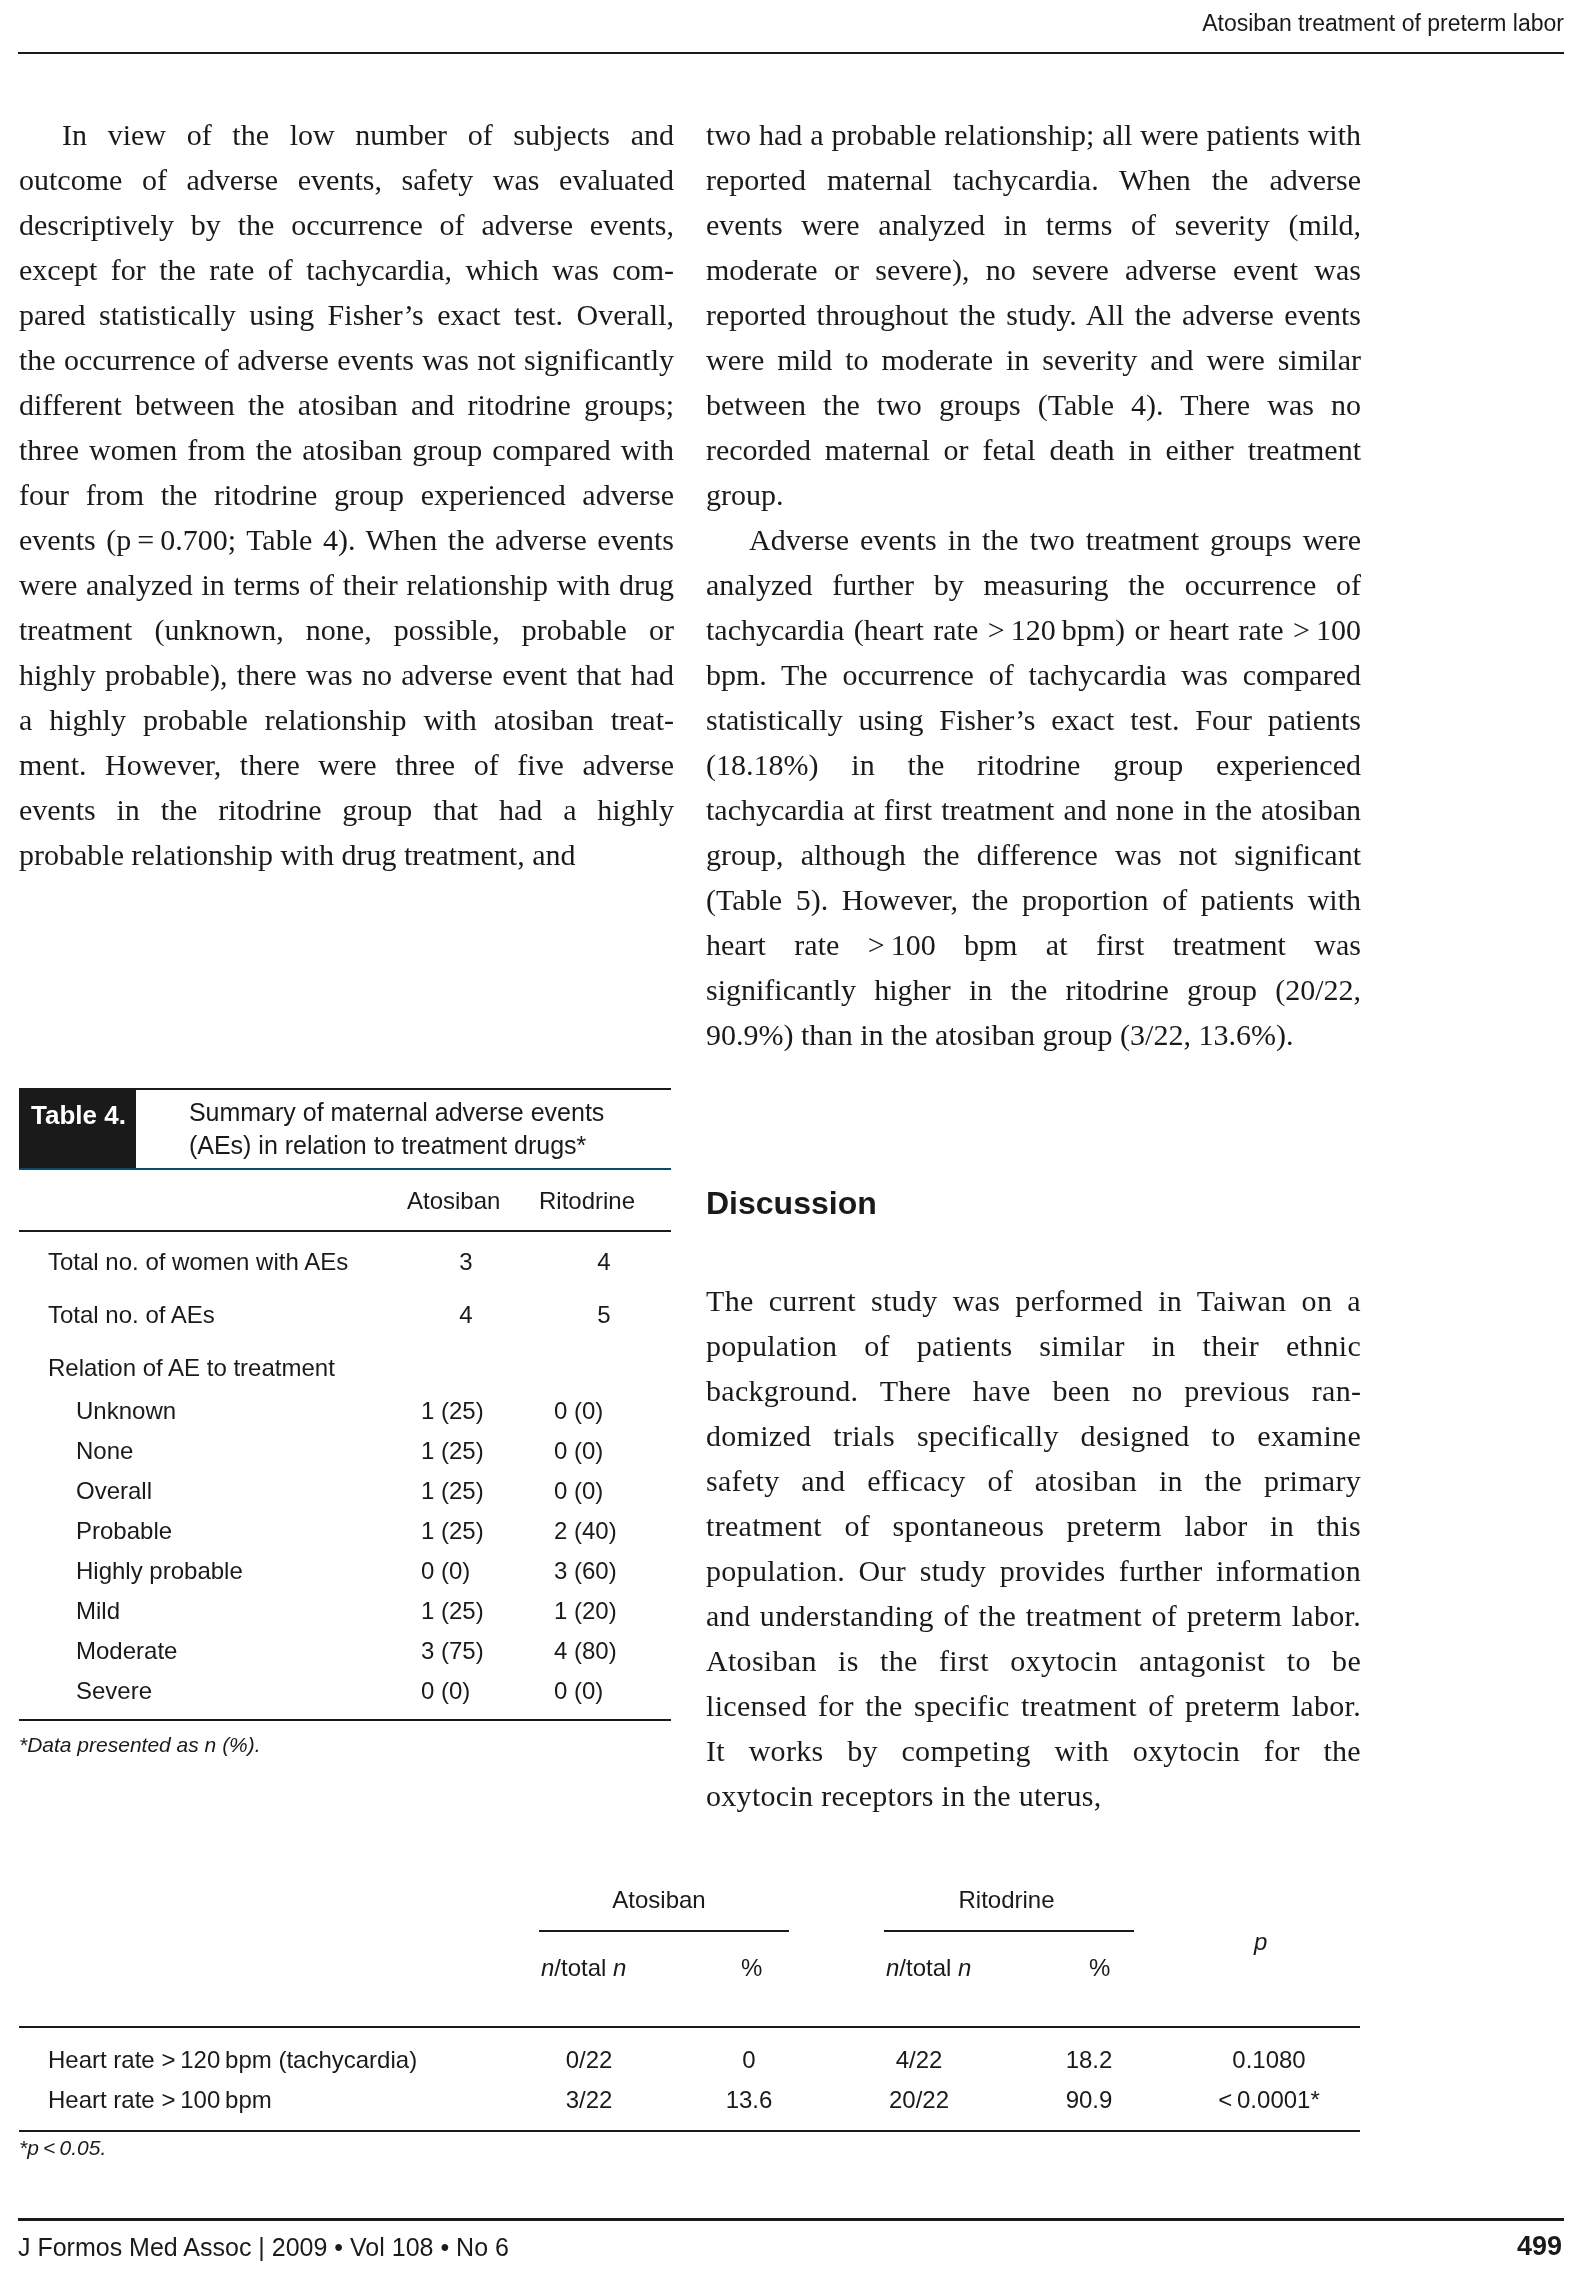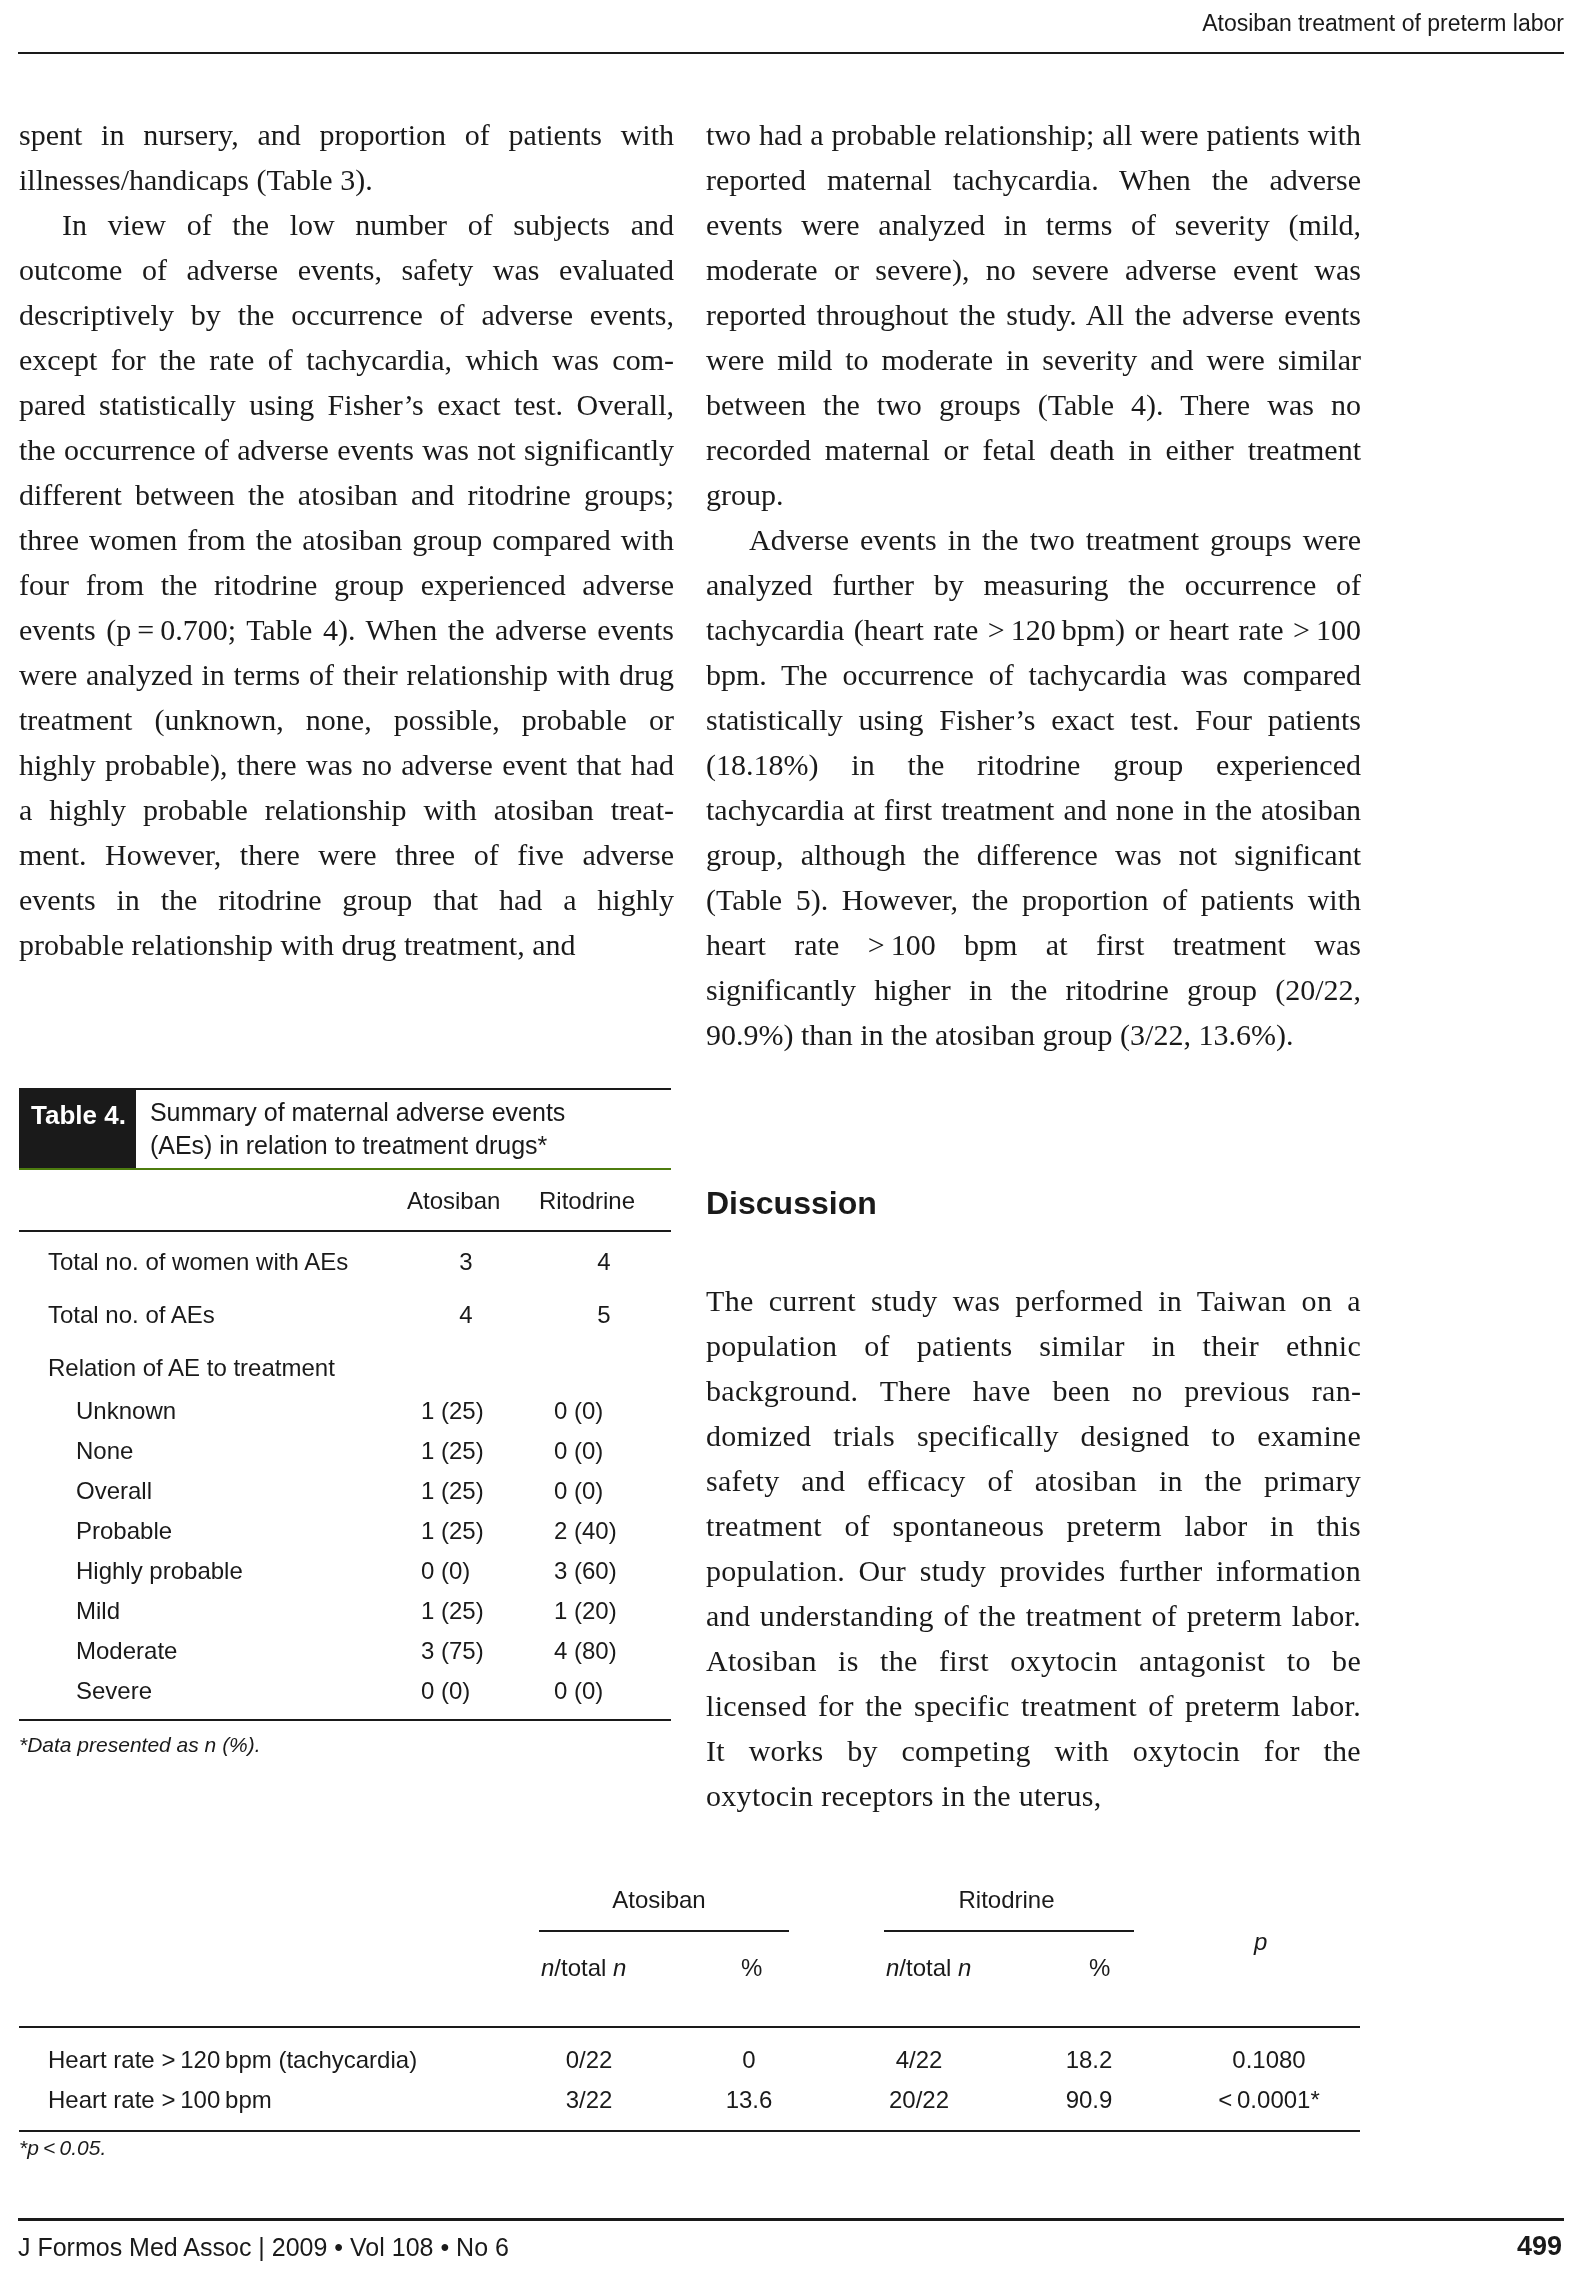--- a/index.html
+++ b/index.html
@@ -28,21 +28,21 @@
     font-weight: bold; font-size: 32px; color: #1a1a1a;
   }
   .discussion-body {
     position: absolute; left: 706px; top: 1278px; width: 655px;
     font-size: 30px; line-height: 45px; text-align: justify;
     letter-spacing: 0.3px;
   }
 
   
   .t4 { position: absolute; left: 19px; top: 1088px; width: 652px; font-family: "Liberation Sans", "DejaVu Sans", sans-serif; }
-  .caption-bar { display: flex; border-top: 2px solid #1a1a1a; border-bottom: 2px solid #4d7c0f; }
+  .caption-bar { display: flex; border-top: 2px solid #1a1a1a; border-bottom: 2px solid #0c4a6e; gap: 39px; }
   .caption-label {
     background: #1a1a1a; color: #fff; font-weight: bold; font-size: 26px;
     padding: 10px 10px 0 12px; white-space: nowrap;
   }
   .caption-text { font-size: 25px; line-height: 33px; padding: 6px 8px 6px 14px; color: #1a1a1a; }
   .t4-header { position: relative; height: 62px; border-bottom: 2px solid #1a1a1a; font-size: 24px; }
   .t4-header .h1 { position: absolute; left: 388px; top: 17px; }
   .t4-header .h2 { position: absolute; left: 520px; top: 17px; }
   .t4-row { position: relative; height: 40px; font-size: 24px; }
   .t4-row .lbl { position: absolute; left: 29px; top: 6px; }
@@ -89,21 +89,20 @@
     font-family: "Liberation Sans", "DejaVu Sans", sans-serif; font-size: 27px; font-weight: bold;
   }
 </style>
 </head>
 <body>
 
 <div class="running-head">Atosiban treatment of preterm labor</div>
 <div class="head-rule"></div>
 
 <div class="col left">
-  <p>spent in nursery, and proportion of patients with illnesses/handicaps (Table 3).</p>
   <p class="indent">In view of the low number of subjects and outcome of adverse events, safety was evaluated descriptively by the occurrence of adverse events, except for the rate of tachycardia, which was com­pared statistically using Fisher’s exact test. Overall, the occurrence of adverse events was not signifi­cantly different between the atosiban and ritodrine groups; three women from the atosiban group compared with four from the ritodrine group experienced adverse events (p = 0.700; Table 4). When the adverse events were analyzed in terms of their relationship with drug treatment (un­known, none, possible, probable or highly prob­able), there was no adverse event that had a highly probable relationship with atosiban treat­ment. However, there were three of five adverse events in the ritodrine group that had a highly probable relationship with drug treatment, and</p>
 </div>
 
 <div class="col right">
   <p>two had a probable relationship; all were patients with reported maternal tachycardia. When the adverse events were analyzed in terms of severity (mild, moderate or severe), no severe adverse event was reported throughout the study. All the adverse events were mild to moderate in severity and were similar between the two groups (Table 4). There was no recorded maternal or fetal death in either treatment group.</p>
   <p class="indent">Adverse events in the two treatment groups were analyzed further by measuring the occur­rence of tachycardia (heart rate &gt; 120 bpm) or heart rate &gt; 100 bpm. The occurrence of tachycar­dia was compared statistically using Fisher’s exact test. Four patients (18.18%) in the ritodrine group experienced tachycardia at first treatment and none in the atosiban group, although the differ­ence was not significant (Table 5). However, the proportion of patients with heart rate &gt; 100 bpm at first treatment was significantly higher in the ritodrine group (20/22, 90.9%) than in the atosi­ban group (3/22, 13.6%).</p>
 </div>
 
 <div class="section-heading">Discussion</div>
 <div class="discussion-body">The current study was performed in Taiwan on a population of patients similar in their ethnic background. There have been no previous ran­domized trials specifically designed to examine safety and efficacy of atosiban in the primary treatment of spontaneous preterm labor in this population. Our study provides further infor­mation and understanding of the treatment of preterm labor. Atosiban is the first oxytocin an­tagonist to be licensed for the specific treatment of preterm labor. It works by competing with oxytocin for the oxytocin receptors in the uterus,</div>

